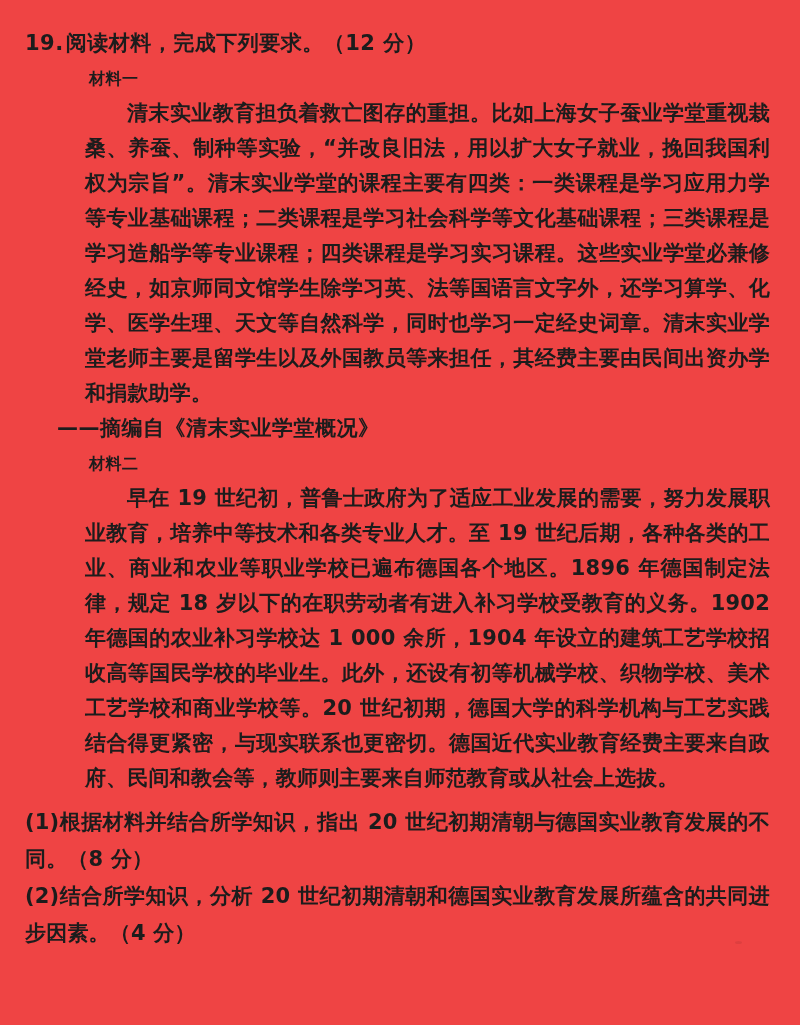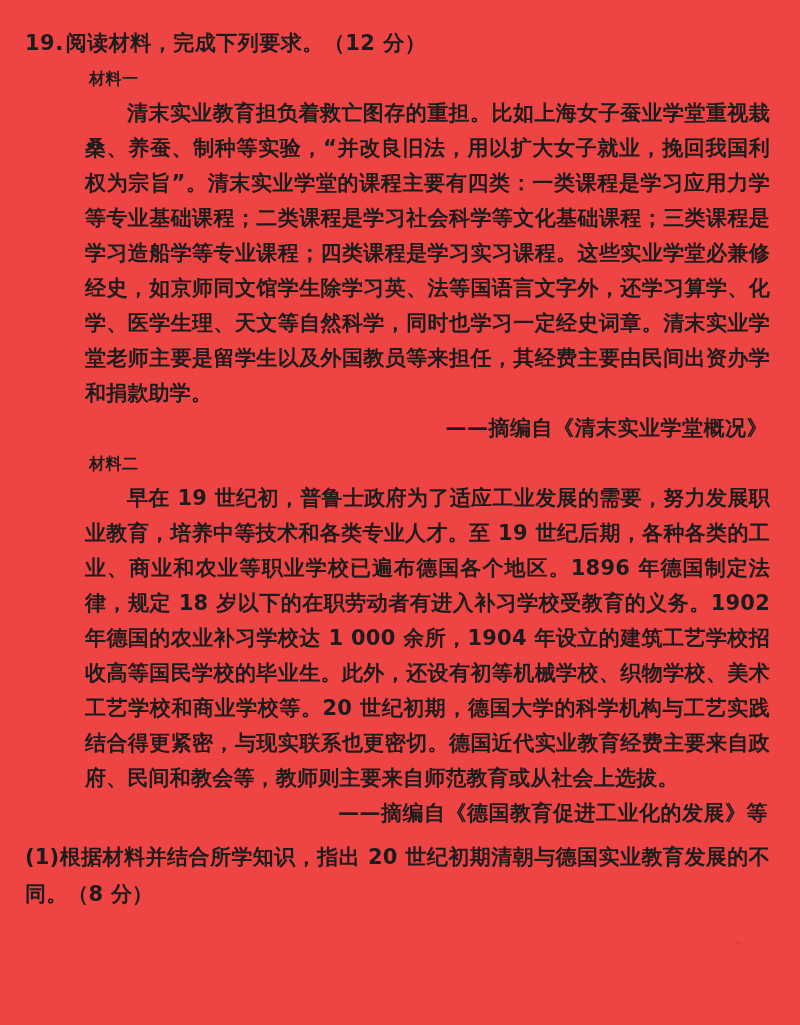--- a/index.html
+++ b/index.html
@@ -57,21 +57,21 @@
     text-indent: 2em;
     text-align: justify;
     text-justify: inter-ideograph;
     letter-spacing: 0.2px;
     word-break: break-all;
     margin-left: 28px;
   }
   .attribution {
     font-size: 21px;
     line-height: 35px;
-    text-align: right;
+    text-align: left;
     letter-spacing: 0.5px;
     padding-right: 2px;
   }
   .questions {
     margin-top: 8px;
   }
   .sub-question {
     font-size: 21px;
     line-height: 37px;
     text-align: justify;
@@ -104,23 +104,23 @@
       <div class="mat-heading">材料一</div>
 
       <div class="para">清末实业教育担负着救亡图存的重担。比如上海女子蚕业学堂重视栽桑、养蚕、制种等实验，“并改良旧法，用以扩大女子就业，挽回我国利权为宗旨”。清末实业学堂的课程主要有四类：一类课程是学习应用力学等专业基础课程；二类课程是学习社会科学等文化基础课程；三类课程是学习造船学等专业课程；四类课程是学习实习课程。这些实业学堂必兼修经史，如京师同文馆学生除学习英、法等国语言文字外，还学习算学、化学、医学生理、天文等自然科学，同时也学习一定经史词章。清末实业学堂老师主要是留学生以及外国教员等来担任，其经费主要由民间出资办学和捐款助学。</div>
 
       <div class="attribution">——摘编自《清末实业学堂概况》</div>
 
       <div class="mat-heading">材料二</div>
 
       <div class="para">早在 19 世纪初，普鲁士政府为了适应工业发展的需要，努力发展职业教育，培养中等技术和各类专业人才。至 19 世纪后期，各种各类的工业、商业和农业等职业学校已遍布德国各个地区。1896 年德国制定法律，规定 18 岁以下的在职劳动者有进入补习学校受教育的义务。1902 年德国的农业补习学校达 1 000 余所，1904 年设立的建筑工艺学校招收高等国民学校的毕业生。此外，还设有初等机械学校、织物学校、美术工艺学校和商业学校等。20 世纪初期，德国大学的科学机构与工艺实践结合得更紧密，与现实联系也更密切。德国近代实业教育经费主要来自政府、民间和教会等，教师则主要来自师范教育或从社会上选拔。</div>
 
-      <div class="attribution">——摘编自《德国教育促进工业化的发展》等</div>
     </div>
 
     <div class="questions">
       <div class="sub-question">(1)根据材料并结合所学知识，指出 20 世纪初期清朝与德国实业教育发展的不同。（8 分）</div>
+      <div class="sub-question">(2)结合所学知识，分析 20 世纪初期清朝和德国实业教育发展所蕴含的共同进步因素。（4 分）</div>
     </div>
 
   </div>
 
   <div class="scan-speck"></div>
 </div>
 
 </body></html>

